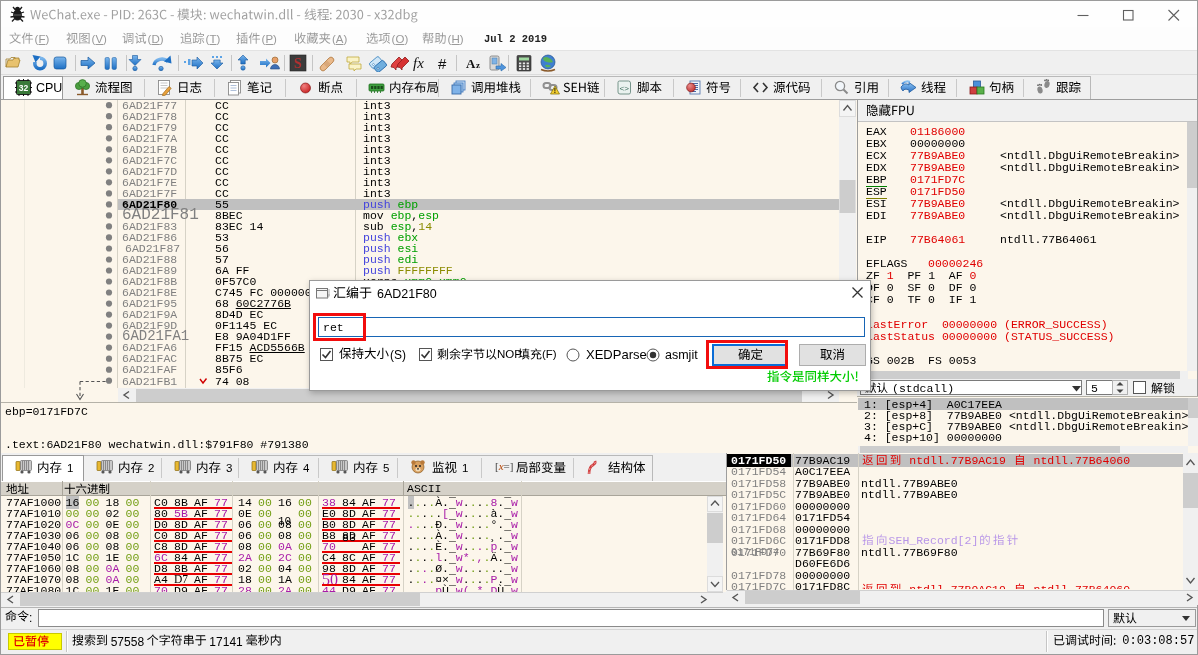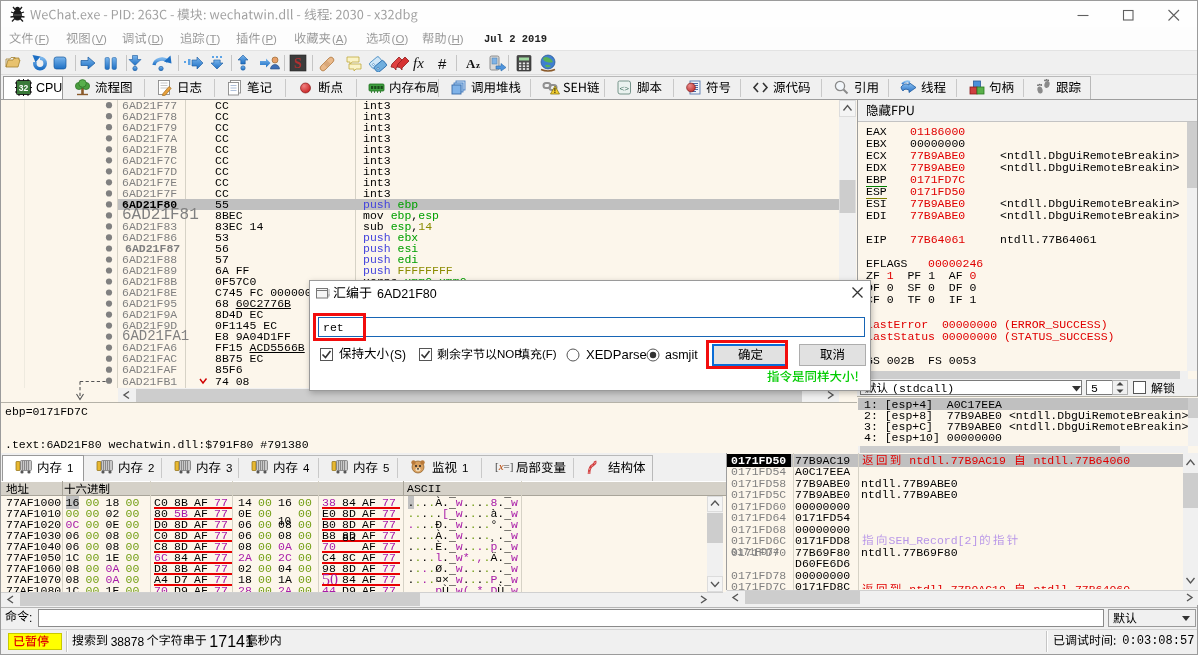--- a/index.html
+++ b/index.html
@@ -479,21 +479,21 @@
 <div style="position:absolute;left:363px;top:199.18px;font-family:'Liberation Mono', monospace;font-size:11.5px;line-height:11px;font-weight:normal;color:#000;white-space:pre"><span style="white-space:pre;color:#4444dd;">push</span><span style="white-space:pre;color:#000;">&nbsp;</span><span style="white-space:pre;color:#00a000;">ebp</span></div>
 <div style="position:absolute;left:122px;top:210.2px;font-family:'Liberation Mono', monospace;font-size:16px;line-height:11px;font-weight:normal;color:#808080;white-space:pre">6AD21F81</div>
 <div style="position:absolute;left:215px;top:210.2px;font-family:'Liberation Mono', monospace;font-size:11.5px;line-height:11px;font-weight:normal;color:#000;white-space:pre">8BEC</div>
 <div style="position:absolute;left:363px;top:210.2px;font-family:'Liberation Mono', monospace;font-size:11.5px;line-height:11px;font-weight:normal;color:#000;white-space:pre"><span style="white-space:pre;color:#000;">mov</span><span style="white-space:pre;color:#000;">&nbsp;</span><span style="white-space:pre;color:#00a000;">ebp</span><span style="white-space:pre;color:#000;">,</span><span style="white-space:pre;color:#00a000;">esp</span></div>
 <div style="position:absolute;left:122px;top:221.22px;font-family:'Liberation Mono', monospace;font-size:11.5px;line-height:11px;font-weight:normal;color:#808080;white-space:pre">6AD21F83</div>
 <div style="position:absolute;left:215px;top:221.22px;font-family:'Liberation Mono', monospace;font-size:11.5px;line-height:11px;font-weight:normal;color:#000;white-space:pre">83EC&nbsp;14</div>
 <div style="position:absolute;left:363px;top:221.22px;font-family:'Liberation Mono', monospace;font-size:11.5px;line-height:11px;font-weight:normal;color:#000;white-space:pre"><span style="white-space:pre;color:#000;">sub</span><span style="white-space:pre;color:#000;">&nbsp;</span><span style="white-space:pre;color:#00a000;">esp</span><span style="white-space:pre;color:#000;">,</span><span style="white-space:pre;color:#8b8b00;">14</span></div>
 <div style="position:absolute;left:122px;top:232.24px;font-family:'Liberation Mono', monospace;font-size:11.5px;line-height:11px;font-weight:normal;color:#808080;white-space:pre">6AD21F86</div>
 <div style="position:absolute;left:215px;top:232.24px;font-family:'Liberation Mono', monospace;font-size:11.5px;line-height:11px;font-weight:normal;color:#000;white-space:pre">53</div>
 <div style="position:absolute;left:363px;top:232.24px;font-family:'Liberation Mono', monospace;font-size:11.5px;line-height:11px;font-weight:normal;color:#000;white-space:pre"><span style="white-space:pre;color:#4444dd;">push</span><span style="white-space:pre;color:#000;">&nbsp;</span><span style="white-space:pre;color:#00a000;">ebx</span></div>
-<div style="position:absolute;left:125px;top:243.26px;font-family:'Liberation Mono', monospace;font-size:11.5px;line-height:11px;font-weight:bold;color:#808080;white-space:pre">6AD21F87</div>
+<div style="position:absolute;left:125px;top:243.26px;font-family:'Liberation Mono', monospace;font-size:11.5px;line-height:11px;font-weight:normal;color:#808080;white-space:pre">6AD21F87</div>
 <div style="position:absolute;left:215px;top:243.26px;font-family:'Liberation Mono', monospace;font-size:11.5px;line-height:11px;font-weight:normal;color:#000;white-space:pre">56</div>
 <div style="position:absolute;left:363px;top:243.26px;font-family:'Liberation Mono', monospace;font-size:11.5px;line-height:11px;font-weight:normal;color:#000;white-space:pre"><span style="white-space:pre;color:#4444dd;">push</span><span style="white-space:pre;color:#000;">&nbsp;</span><span style="white-space:pre;color:#00a000;">esi</span></div>
 <div style="position:absolute;left:122px;top:254.28px;font-family:'Liberation Mono', monospace;font-size:11.5px;line-height:11px;font-weight:normal;color:#808080;white-space:pre">6AD21F88</div>
 <div style="position:absolute;left:215px;top:254.28px;font-family:'Liberation Mono', monospace;font-size:11.5px;line-height:11px;font-weight:normal;color:#000;white-space:pre">57</div>
 <div style="position:absolute;left:363px;top:254.28px;font-family:'Liberation Mono', monospace;font-size:11.5px;line-height:11px;font-weight:normal;color:#000;white-space:pre"><span style="white-space:pre;color:#4444dd;">push</span><span style="white-space:pre;color:#000;">&nbsp;</span><span style="white-space:pre;color:#00a000;">edi</span></div>
 <div style="position:absolute;left:122px;top:265.29999999999995px;font-family:'Liberation Mono', monospace;font-size:11.5px;line-height:11px;font-weight:normal;color:#808080;white-space:pre">6AD21F89</div>
 <div style="position:absolute;left:215px;top:265.29999999999995px;font-family:'Liberation Mono', monospace;font-size:11.5px;line-height:11px;font-weight:normal;color:#000;white-space:pre">6A&nbsp;FF</div>
 <div style="position:absolute;left:363px;top:265.29999999999995px;font-family:'Liberation Mono', monospace;font-size:11.5px;line-height:11px;font-weight:normal;color:#000;white-space:pre"><span style="white-space:pre;color:#4444dd;">push</span><span style="white-space:pre;color:#000;">&nbsp;</span><span style="white-space:pre;color:#8b8b00;">FFFFFFFF</span></div>
 <div style="position:absolute;left:122px;top:276.32px;font-family:'Liberation Mono', monospace;font-size:11.5px;line-height:11px;font-weight:normal;color:#808080;white-space:pre">6AD21F8B</div>
 <div style="position:absolute;left:215px;top:276.32px;font-family:'Liberation Mono', monospace;font-size:11.5px;line-height:11px;font-weight:normal;color:#000;white-space:pre">0F57C0</div>
@@ -925,21 +925,21 @@
     <div style="position:absolute;left:361px;top:67.17999999999995px;font-family:'Liberation Mono', monospace;font-size:11.5px;line-height:11px;font-weight:normal;color:#000;white-space:pre"><span style="white-space:pre;color:#000;">AF</span></div>
     <div style="position:absolute;left:381px;top:67.17999999999995px;font-family:'Liberation Mono', monospace;font-size:11.5px;line-height:11px;font-weight:normal;color:#000;white-space:pre"><span style="white-space:pre;color:#a81ca8;">77</span></div>
     <div style="position:absolute;left:320.5px;top:77.37999999999995px;width:78px;height:1.8px;background:#e80000;"></div>
     <div style="position:absolute;left:406.5px;top:67.17999999999995px;font-family:'Liberation Mono', monospace;font-size:11.5px;line-height:11px;font-weight:normal;color:#000;white-space:pre"><span style="white-space:pre;color:#000;">.</span><span style="white-space:pre;color:#739e14;">.</span><span style="white-space:pre;color:#a81ca8;">.</span><span style="white-space:pre;color:#739e14;">.</span><span style="white-space:pre;color:#000;">Ø</span><span style="white-space:pre;color:#000;">.</span><span style="white-space:pre;color:#000;">¯</span><span style="white-space:pre;color:#a81ca8;">w</span><span style="white-space:pre;color:#000;">.</span><span style="white-space:pre;color:#739e14;">.</span><span style="white-space:pre;color:#000;">.</span><span style="white-space:pre;color:#739e14;">.</span><span style="white-space:pre;color:#000;">.</span><span style="white-space:pre;color:#000;">.</span><span style="white-space:pre;color:#000;">¯</span><span style="white-space:pre;color:#a81ca8;">w</span></div>
     <div style="position:absolute;left:5px;top:78.21000000000004px;font-family:'Liberation Mono', monospace;font-size:11.5px;line-height:11px;font-weight:normal;color:#000;white-space:pre">77AF1070</div>
     <div style="position:absolute;left:64.5px;top:78.21000000000004px;font-family:'Liberation Mono', monospace;font-size:11.5px;line-height:11px;font-weight:normal;color:#000;white-space:pre"><span style="white-space:pre;color:#000;">08</span></div>
     <div style="position:absolute;left:84.5px;top:78.21000000000004px;font-family:'Liberation Mono', monospace;font-size:11.5px;line-height:11px;font-weight:normal;color:#000;white-space:pre"><span style="white-space:pre;color:#739e14;">00</span></div>
     <div style="position:absolute;left:104.5px;top:78.21000000000004px;font-family:'Liberation Mono', monospace;font-size:11.5px;line-height:11px;font-weight:normal;color:#000;white-space:pre"><span style="white-space:pre;color:#a81ca8;">0A</span></div>
     <div style="position:absolute;left:124.5px;top:78.21000000000004px;font-family:'Liberation Mono', monospace;font-size:11.5px;line-height:11px;font-weight:normal;color:#000;white-space:pre"><span style="white-space:pre;color:#739e14;">00</span></div>
     <div style="position:absolute;left:153px;top:78.21000000000004px;font-family:'Liberation Mono', monospace;font-size:11.5px;line-height:11px;font-weight:normal;color:#000;white-space:pre"><span style="white-space:pre;color:#000;">A4</span></div>
-    <div style="position:absolute;left:173px;top:78.21000000000004px;font-family:Liberation Mono, monospace;font-size:11.5px;line-height:11px;font-weight:normal;color:#000;white-space:pre"><span style="white-space:pre;color:#000;">D7</span></div>
+    <div style="position:absolute;left:173px;top:78.21000000000004px;font-family:Liberation Serif, serif;font-size:11.5px;line-height:11px;font-weight:normal;color:#000;white-space:pre"><span style="white-space:pre;color:#000;">D7</span></div>
     <div style="position:absolute;left:193px;top:78.21000000000004px;font-family:'Liberation Mono', monospace;font-size:11.5px;line-height:11px;font-weight:normal;color:#000;white-space:pre"><span style="white-space:pre;color:#000;">AF</span></div>
     <div style="position:absolute;left:213px;top:78.21000000000004px;font-family:'Liberation Mono', monospace;font-size:11.5px;line-height:11px;font-weight:normal;color:#000;white-space:pre"><span style="white-space:pre;color:#a81ca8;">77</span></div>
     <div style="position:absolute;left:152.5px;top:88.41000000000004px;width:78px;height:1.8px;background:#e80000;"></div>
     <div style="position:absolute;left:237px;top:78.21000000000004px;font-family:'Liberation Mono', monospace;font-size:11.5px;line-height:11px;font-weight:normal;color:#000;white-space:pre"><span style="white-space:pre;color:#000;">18</span></div>
     <div style="position:absolute;left:257px;top:78.21000000000004px;font-family:'Liberation Mono', monospace;font-size:11.5px;line-height:11px;font-weight:normal;color:#000;white-space:pre"><span style="white-space:pre;color:#739e14;">00</span></div>
     <div style="position:absolute;left:277px;top:78.21000000000004px;font-family:'Liberation Mono', monospace;font-size:11.5px;line-height:11px;font-weight:normal;color:#000;white-space:pre"><span style="white-space:pre;color:#000;">1A</span></div>
     <div style="position:absolute;left:297px;top:78.21000000000004px;font-family:'Liberation Mono', monospace;font-size:11.5px;line-height:11px;font-weight:normal;color:#000;white-space:pre"><span style="white-space:pre;color:#739e14;">00</span></div>
     <div style="position:absolute;left:321px;top:78.21000000000004px;font-family:Liberation Serif, serif;font-size:16px;line-height:11px;font-weight:normal;color:#000;white-space:pre"><span style="white-space:pre;color:#a81ca8;">50</span></div>
     <div style="position:absolute;left:341px;top:78.21000000000004px;font-family:'Liberation Mono', monospace;font-size:11.5px;line-height:11px;font-weight:normal;color:#000;white-space:pre"><span style="white-space:pre;color:#000;">84</span></div>
     <div style="position:absolute;left:361px;top:78.21000000000004px;font-family:'Liberation Mono', monospace;font-size:11.5px;line-height:11px;font-weight:normal;color:#000;white-space:pre"><span style="white-space:pre;color:#000;">AF</span></div>
@@ -1080,29 +1080,29 @@
     <path transform="translate(12.00,10.56) scale(0.012000,-0.012000)" d="M563 778V630C563 548 556 440 491 360C511 351 548 326 563 312C615 376 636 465 644 546H757V317H844V546H954V622H647V628V714C747 722 854 738 932 761L886 832C807 806 675 787 563 778ZM259 91H741V22H259ZM259 156V224H741V156ZM169 296V-84H259V-51H741V-83H835V296ZM52 450 59 372 285 396V317H372V405L513 421L512 489L372 477V539H522V613H372V675H285V613H172C197 642 223 674 248 709H519V781H296L320 821L225 845C216 824 205 802 194 781H51V709H151C133 682 118 661 110 651C90 628 74 612 57 608C67 585 81 542 86 524C95 533 129 539 170 539H285V469Z"></path>
     <path transform="translate(24.00,10.56) scale(0.012000,-0.012000)" d="M480 569H786V498H480ZM394 634V432H877V634ZM307 380V209H389V303H872V209H957V380ZM561 826C572 806 584 782 593 760H326V681H954V760H695C683 788 665 824 647 851ZM402 239V163H588V17C588 5 584 1 568 1C553 0 496 0 441 2C454 -22 466 -55 470 -80C547 -80 600 -80 637 -69C674 -56 683 -32 683 14V163H860V239ZM251 842C200 694 116 548 27 453C43 430 69 379 78 357C102 384 126 414 149 447V-83H236V588C275 661 310 738 337 814Z"></path>
   </svg>
 <div style="position:absolute;left:66px;top:631px;width:1px;height:21px;background:#c5c5c5;"></div>
 <div style="position:absolute;left:67px;top:631px;width:1px;height:21px;background:#fff;"></div>
 <svg style="position:absolute;left:72px;top:634px;overflow:visible" width="39" height="14" fill="#000">
     <path transform="translate(0.00,10.56) scale(0.012000,-0.012000)" d="M166 840V638H46V568H166V354L39 309L59 238L166 279V13C166 0 161 -3 150 -3C138 -4 103 -4 64 -3C74 -24 83 -56 85 -75C144 -76 181 -73 205 -61C229 -48 237 -27 237 13V306L349 350L336 418L237 380V568H339V638H237V840ZM379 290V226H424L416 223C458 156 515 99 584 53C499 16 402 -7 304 -20C317 -36 331 -64 338 -82C449 -64 557 -34 651 12C730 -29 820 -59 917 -78C927 -59 946 -31 962 -16C875 -2 793 21 721 52C803 106 870 178 911 271L866 293L853 290H683V387H915V758H723V696H847V602H727V545H847V449H683V841H614V449H457V544H566V602H457V694C509 710 563 730 607 754L553 804C516 779 450 751 392 732V387H614V290ZM809 226C771 169 717 123 652 87C586 125 531 171 491 226Z"></path>
     <path transform="translate(12.00,10.56) scale(0.012000,-0.012000)" d="M633 104C718 58 825 -12 877 -58L938 -14C881 32 773 98 690 141ZM290 136C233 82 143 26 61 -11C78 -23 106 -47 119 -61C198 -20 294 46 358 109ZM194 319C211 326 237 329 421 341C339 302 269 272 237 260C179 236 135 222 102 219C109 200 119 166 122 153C148 162 187 166 479 185V10C479 -2 475 -6 458 -6C443 -8 389 -8 327 -6C339 -26 351 -54 355 -75C428 -75 479 -75 510 -63C543 -52 552 -32 552 8V189L797 204C824 176 848 148 864 126L922 166C879 221 789 304 718 362L665 328C691 306 719 281 746 255L309 232C450 285 592 352 727 434L673 480C629 451 581 424 532 398L309 385C378 419 447 460 510 505L480 528H862V405H936V593H539V686H923V752H539V841H461V752H76V686H461V593H66V405H137V528H434C363 473 274 425 246 411C218 396 193 387 174 385C181 367 191 333 194 319Z"></path>
     <path transform="translate(24.00,10.56) scale(0.012000,-0.012000)" d="M641 754V148H711V754ZM839 824V37C839 20 834 15 817 15C800 14 745 14 686 16C698 -4 710 -38 714 -59C787 -59 840 -57 871 -44C901 -32 912 -10 912 37V824ZM62 42 79 -30C211 -4 401 32 579 67L575 133L365 94V251H565V318H365V425H294V318H97V251H294V82ZM119 439C143 450 180 454 493 484C507 461 519 440 528 422L585 460C556 517 490 608 434 675L379 643C404 613 430 577 454 543L198 521C239 575 280 642 314 708H585V774H71V708H230C198 637 157 573 142 554C125 530 110 513 94 510C103 490 114 455 119 439Z"></path>
   </svg>
-<div style="position:absolute;left:110.688px;top:635px;font-family:'Liberation Sans', sans-serif;font-size:12px;line-height:14px;font-weight:normal;color:#000;white-space:pre">38878</div>
+<div style="position:absolute;left:110.688px;top:635px;font-family:'Liberation Sans', sans-serif;font-size:12px;line-height:14px;font-weight:normal;color:#000;white-space:pre">57558</div>
 <svg style="position:absolute;left:143.988px;top:634px;overflow:visible" width="65" height="14" fill="#000">
     <path transform="translate(2.69,10.56) scale(0.012000,-0.012000)" d="M460 546V-79H538V546ZM506 841C406 674 224 528 35 446C56 428 78 399 91 377C245 452 393 568 501 706C634 550 766 454 914 376C926 400 949 428 969 444C815 519 673 613 545 766L573 810Z"></path>
     <path transform="translate(14.69,10.56) scale(0.012000,-0.012000)" d="M460 363V300H69V228H460V14C460 0 455 -5 437 -6C419 -6 354 -6 287 -4C300 -24 314 -58 319 -79C404 -79 457 -78 492 -67C528 -54 539 -32 539 12V228H930V300H539V337C627 384 717 452 779 516L728 555L711 551H233V480H635C584 436 519 392 460 363ZM424 824C443 798 462 765 475 736H80V529H154V664H843V529H920V736H563C549 769 523 814 497 847Z"></path>
     <path transform="translate(26.69,10.56) scale(0.012000,-0.012000)" d="M395 277C439 213 495 127 521 76L585 115C557 164 500 247 456 309ZM734 541V432H337V363H734V16C734 -1 728 -5 708 -6C690 -7 623 -7 552 -5C563 -26 574 -57 578 -78C668 -78 727 -77 761 -66C795 -54 807 -32 807 15V363H943V432H807V541ZM260 550C209 441 126 332 41 261C57 246 83 215 93 200C126 229 159 264 190 303V-80H263V405C288 445 311 485 331 526ZM182 843C151 743 98 643 36 578C54 569 85 548 99 536C132 575 164 625 193 680H245C267 634 292 579 306 545L373 568C361 596 339 640 319 680H475V744H223C235 771 246 799 255 826ZM576 843C546 743 491 648 425 586C443 576 474 555 488 543C523 580 557 627 586 680H655C683 639 714 590 728 559L794 586C781 611 758 646 734 680H934V744H617C628 771 638 798 647 826Z"></path>
     <path transform="translate(38.69,10.56) scale(0.012000,-0.012000)" d="M457 299V153H182V299ZM144 724V452H457V369H105V43H182V86H457V-79H537V86H820V45H900V369H537V452H855V724H537V840H457V724ZM537 299H820V153H537ZM220 657H457V519H220ZM537 657H775V519H537Z"></path>
     <path transform="translate(50.69,10.56) scale(0.012000,-0.012000)" d="M124 769V694H470V441H55V366H470V30C470 9 462 3 440 3C418 2 341 1 259 4C271 -18 285 -53 290 -75C393 -75 459 -74 496 -61C534 -49 549 -25 549 30V366H946V441H549V694H876V769Z"></path>
   </svg>
-<div style="position:absolute;left:209.364px;top:635px;font-family:'Liberation Sans', sans-serif;font-size:16px;line-height:14px;font-weight:normal;color:#000;white-space:pre">17141</div>
+<div style="position:absolute;left:209.364px;top:635px;font-family:'Liberation Sans', sans-serif;font-size:12px;line-height:14px;font-weight:normal;color:#000;white-space:pre">17141</div>
 <svg style="position:absolute;left:242.664px;top:634px;overflow:visible" width="39" height="14" fill="#000">
     <path transform="translate(2.69,10.56) scale(0.012000,-0.012000)" d="M70 421V256H137V366H864V262H932V421ZM268 601H737V522H268ZM194 648V474H816V648ZM430 826C444 807 458 783 470 761H55V701H947V761H555C541 787 519 822 499 849ZM727 356C605 327 378 306 196 297C202 284 209 265 211 252C280 255 356 260 431 266V212L127 192L132 143L431 163V107L79 84L84 32L431 55V30C431 -48 464 -66 584 -66C609 -66 809 -66 837 -66C925 -66 949 -43 959 49C938 53 911 61 894 71C890 1 880 -10 830 -10C787 -10 618 -10 586 -10C518 -10 504 -3 504 30V60L905 87L900 138L504 112V168L846 191L841 239L504 217V273C601 283 691 296 759 311Z"></path>
     <path transform="translate(14.69,10.56) scale(0.012000,-0.012000)" d="M493 670C478 561 452 445 416 368C433 362 465 347 479 337C515 418 545 540 563 657ZM775 662C822 576 869 462 887 387L955 412C936 487 889 598 839 684ZM839 351C766 154 609 41 360 -11C376 -28 393 -57 401 -77C664 -14 830 112 909 329ZM633 840V221H705V840ZM372 826C297 793 165 763 53 745C61 729 71 704 74 687C117 693 164 700 210 709V558H43V488H201C161 373 93 243 30 172C42 154 60 124 68 103C118 164 170 263 210 363V-78H284V385C317 336 355 274 371 242L416 301C397 328 311 439 284 468V488H425V558H284V725C333 737 380 751 418 766Z"></path>
     <path transform="translate(26.69,10.56) scale(0.012000,-0.012000)" d="M99 669V-82H173V595H462C457 463 420 298 199 179C217 166 242 138 253 122C388 201 460 296 498 392C590 307 691 203 742 135L804 184C742 259 620 376 521 464C531 509 536 553 538 595H829V20C829 2 824 -4 804 -5C784 -5 716 -6 645 -3C656 -24 668 -58 671 -79C761 -79 823 -79 858 -67C892 -54 903 -30 903 19V669H539V840H463V669Z"></path>
   </svg>
 <div style="position:absolute;left:1046px;top:631px;width:1px;height:21px;background:#c5c5c5;"></div>
 <div style="position:absolute;left:1047px;top:631px;width:1px;height:21px;background:#fff;"></div>
 <svg style="position:absolute;left:1053px;top:634px;overflow:visible" width="63" height="14" fill="#000">
     <path transform="translate(0.00,10.56) scale(0.012000,-0.012000)" d="M93 778V703H747V440H222V605H146V102C146 -22 197 -52 359 -52C397 -52 695 -52 735 -52C900 -52 933 3 952 187C930 191 896 204 876 218C862 57 845 22 736 22C668 22 408 22 355 22C245 22 222 37 222 101V366H747V316H825V778Z"></path>
     <path transform="translate(12.00,10.56) scale(0.012000,-0.012000)" d="M105 772C159 726 226 659 256 615L309 668C277 710 209 774 154 818ZM43 526V454H184V107C184 54 148 15 128 -1C142 -12 166 -37 175 -52C188 -35 212 -15 345 91C331 44 311 0 283 -39C298 -47 327 -68 338 -79C436 57 450 268 450 422V728H856V11C856 -4 851 -9 836 -9C822 -10 775 -10 723 -8C733 -27 744 -58 747 -77C818 -77 861 -76 888 -65C915 -52 924 -30 924 10V795H383V422C383 327 380 216 352 113C344 128 335 149 330 164L257 108V526ZM620 698V614H512V556H620V454H490V397H818V454H681V556H793V614H681V698ZM512 315V35H570V81H781V315ZM570 259H723V138H570Z"></path>

